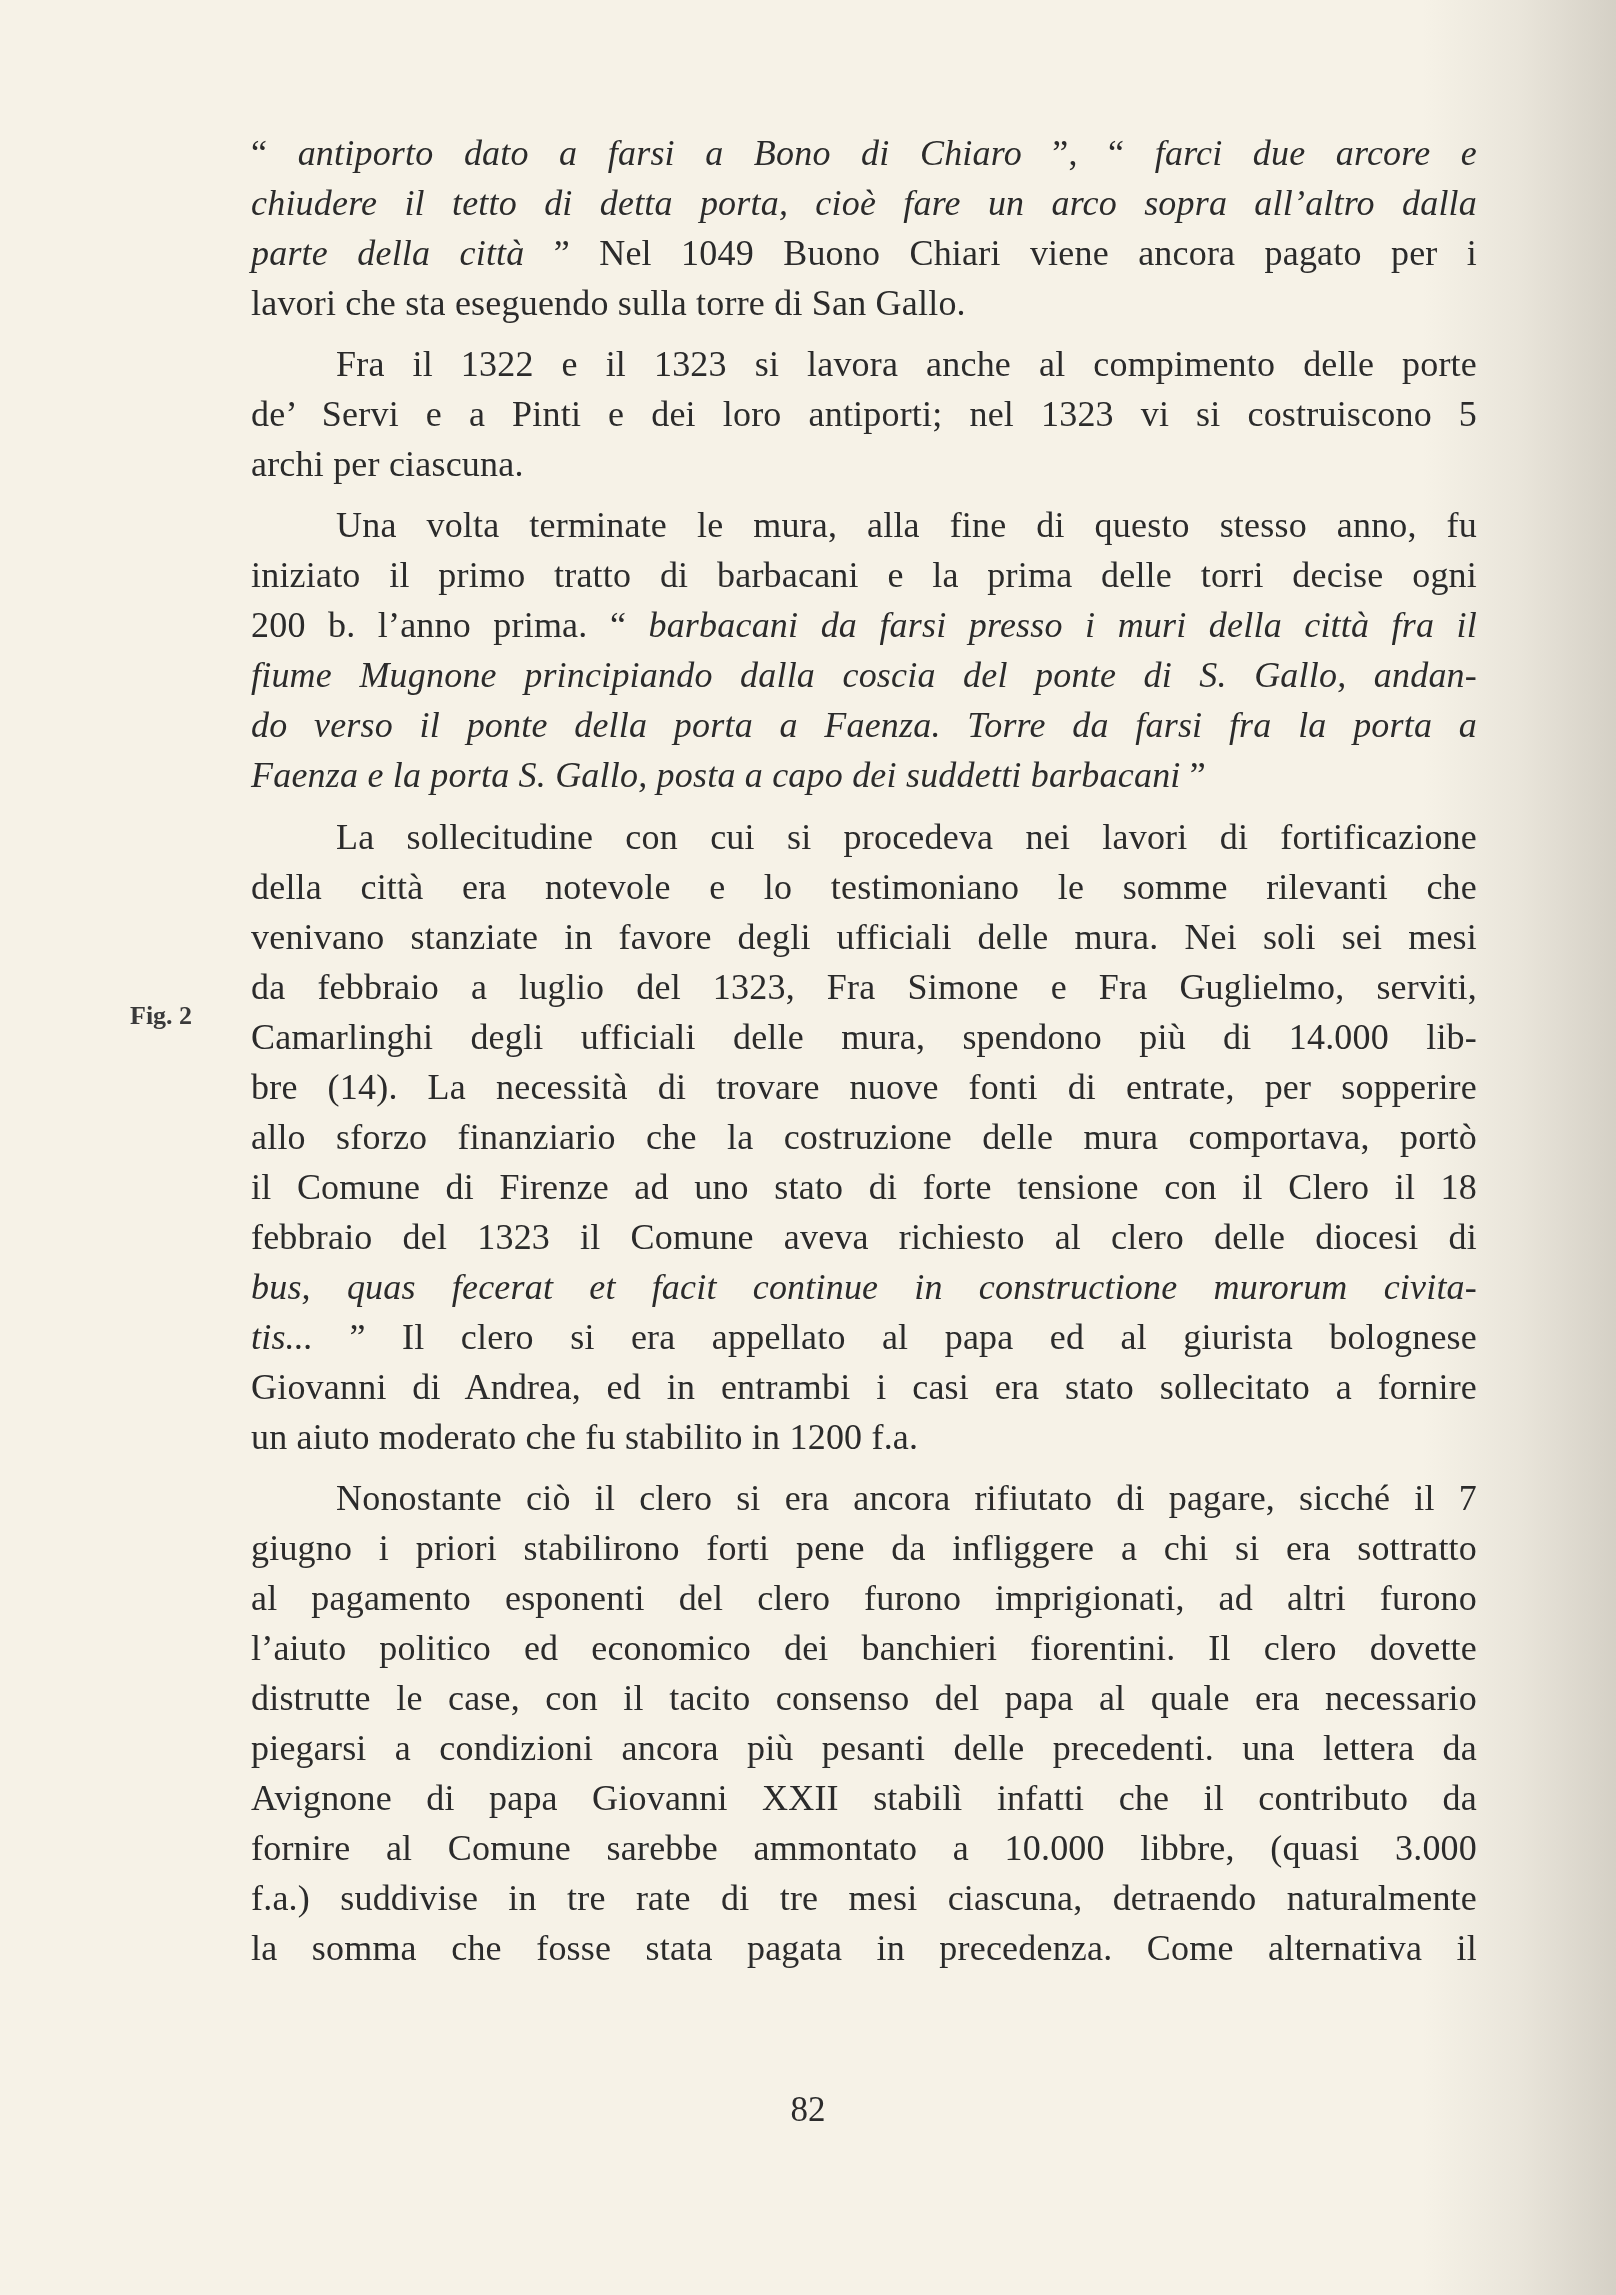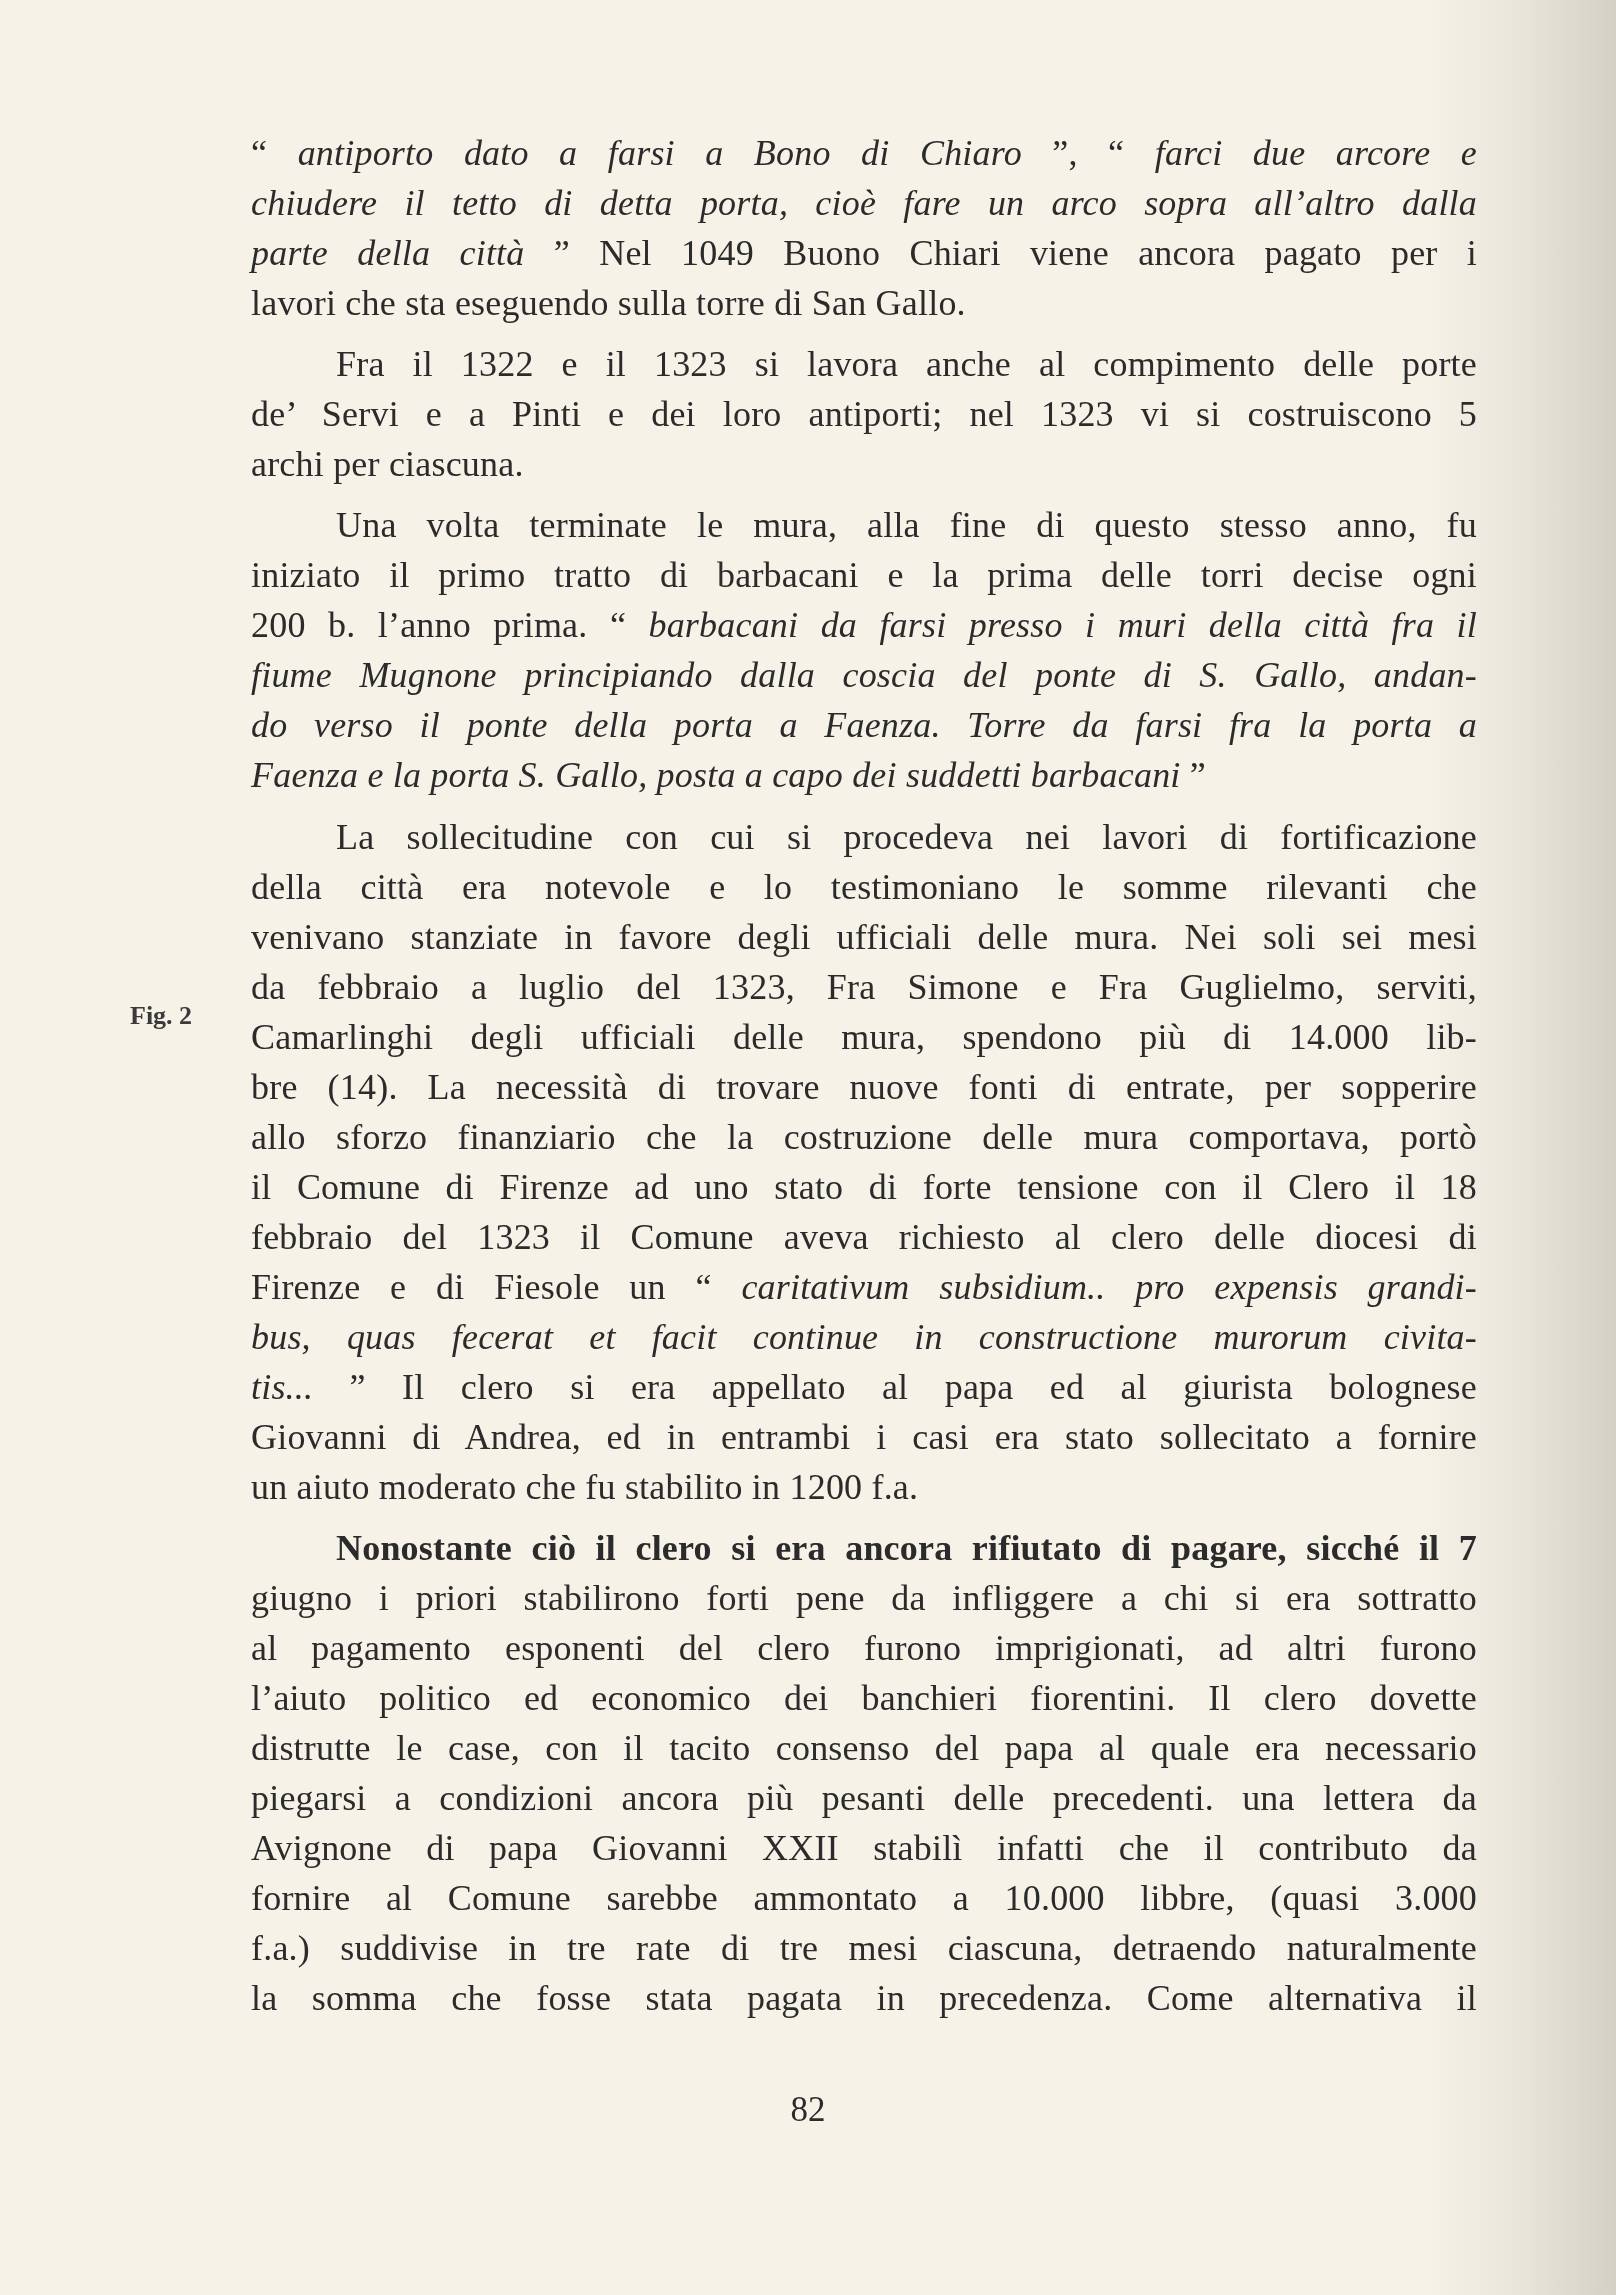--- a/index.html
+++ b/index.html
@@ -89,28 +89,27 @@
       <div class="para">
         <span class="line" style="padding-left: 85px;"><span>La sollecitudine con cui si procedeva nei lavori di fortificazione</span></span>
         <span class="line"><span>della città era notevole e lo testimoniano le somme rilevanti che</span></span>
         <span class="line"><span>venivano stanziate in favore degli ufficiali delle mura. Nei soli sei mesi</span></span>
         <span class="line"><span>da febbraio a luglio del 1323, Fra Simone e Fra Guglielmo, serviti,</span></span>
         <span class="line"><span>Camarlinghi degli ufficiali delle mura, spendono più di 14.000 lib-</span></span>
         <span class="line"><span>bre (14). La necessità di trovare nuove fonti di entrate, per sopperire</span></span>
         <span class="line"><span>allo sforzo finanziario che la costruzione delle mura comportava, portò</span></span>
         <span class="line"><span>il Comune di Firenze ad uno stato di forte tensione con il Clero  il 18</span></span>
         <span class="line"><span>febbraio del 1323 il Comune aveva richiesto al clero delle diocesi di</span></span>
-        <span class="line"><span>Firenze e di Fiesole un “ </span><span class="it">caritativum subsidium..  pro expensis grandi-</span></span>
         <span class="line"><span class="it">bus, quas fecerat et facit continue in constructione murorum civita-</span></span>
         <span class="line"><span class="it">tis...</span><span> ”  Il clero si era appellato al papa ed al giurista bolognese</span></span>
         <span class="line"><span>Giovanni di Andrea, ed in entrambi i casi era stato sollecitato a fornire</span></span>
         <span class="line last"><span>un aiuto moderato che fu stabilito in 1200 f.a.</span></span>
       </div>
       <div class="para">
-        <span class="line" style="padding-left: 85px; font-weight: bold;"><span>Nonostante ciò il clero si era ancora rifiutato di pagare, sicché il 7</span></span>
+        <span class="line" style="padding-left: 85px;"><span>Nonostante ciò il clero si era ancora rifiutato di pagare, sicché il 7</span></span>
         <span class="line"><span>giugno i priori stabilirono forti pene da infliggere a chi si era sottratto</span></span>
         <span class="line"><span>al pagamento  esponenti del clero furono imprigionati, ad altri furono</span></span>
         <span class="line"><span>l’aiuto politico ed economico dei banchieri fiorentini. Il clero dovette</span></span>
         <span class="line"><span>distrutte le case, con il tacito consenso del papa al quale era necessario</span></span>
         <span class="line"><span>piegarsi a condizioni ancora più pesanti delle precedenti. una lettera da</span></span>
         <span class="line"><span>Avignone di papa Giovanni XXII stabilì infatti che il contributo da</span></span>
         <span class="line"><span>fornire al Comune sarebbe ammontato a 10.000 libbre, (quasi 3.000</span></span>
         <span class="line"><span>f.a.) suddivise in tre rate di tre mesi ciascuna, detraendo naturalmente</span></span>
         <span class="line"><span>la somma che fosse stata pagata in precedenza. Come alternativa il</span></span>
       </div>

